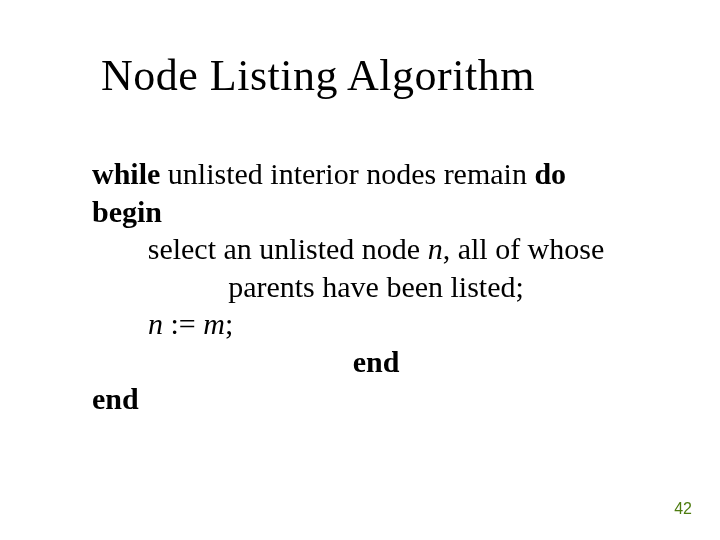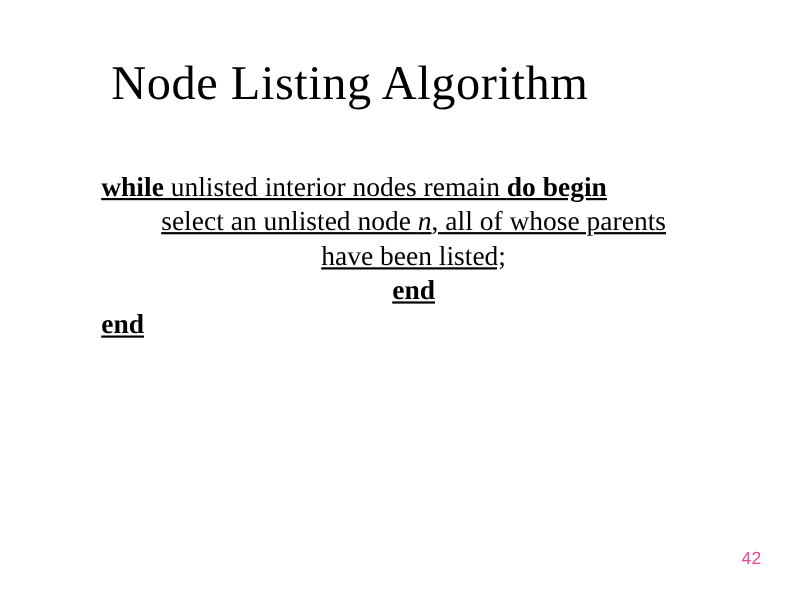--- a/index.html
+++ b/index.html
@@ -26,35 +26,34 @@
     text-align: center;
     font-size: 44px;
     font-weight: 400;
     letter-spacing: 0.5px;
   }
   .body {
     position: absolute;
     top: 155px;
     left: 92px;
     width: 540px;
-    font-size: 25px;
+    font-size: 30px;
     line-height: 1.25;
-    text-decoration: underline;
   }
   .body .b { font-weight: bold; }
   .body .i { font-style: italic; }
   .ind1 { padding-left: 28px; display: block; text-align: center; }
   .ind2 { padding-left: 56px; display: block; }
   .pagenum {
     position: absolute;
     right: 28px;
     bottom: 22px;
     font-size: 16px;
     font-family: Arial, Helvetica, sans-serif;
-    color: #ec4899;
+    color: #4d7c0f;
   }
 </style>
 </head>
 <body>
 
 <div class="slide">
 
   <div class="title">Node Listing Algorithm</div>
 
   <div class="body">
@@ -63,20 +62,23 @@
       <span class="b">while</span><span> unlisted interior nodes remain </span><span class="b">do begin</span>
     </div>
 
     <span class="ind1">
       <span>select an unlisted node </span><span class="i">n</span><span>, all of whose parents have been listed;</span>
     </span>
 
 
 
 
+    <span class="ind2">
+      <span class="i">n</span><span> := </span><span class="i">m</span><span>;</span>
+    </span>
 
     <span class="ind1">
       <span class="b">end</span>
     </span>
 
     <div>
       <span class="b">end</span>
     </div>
 
   </div>

